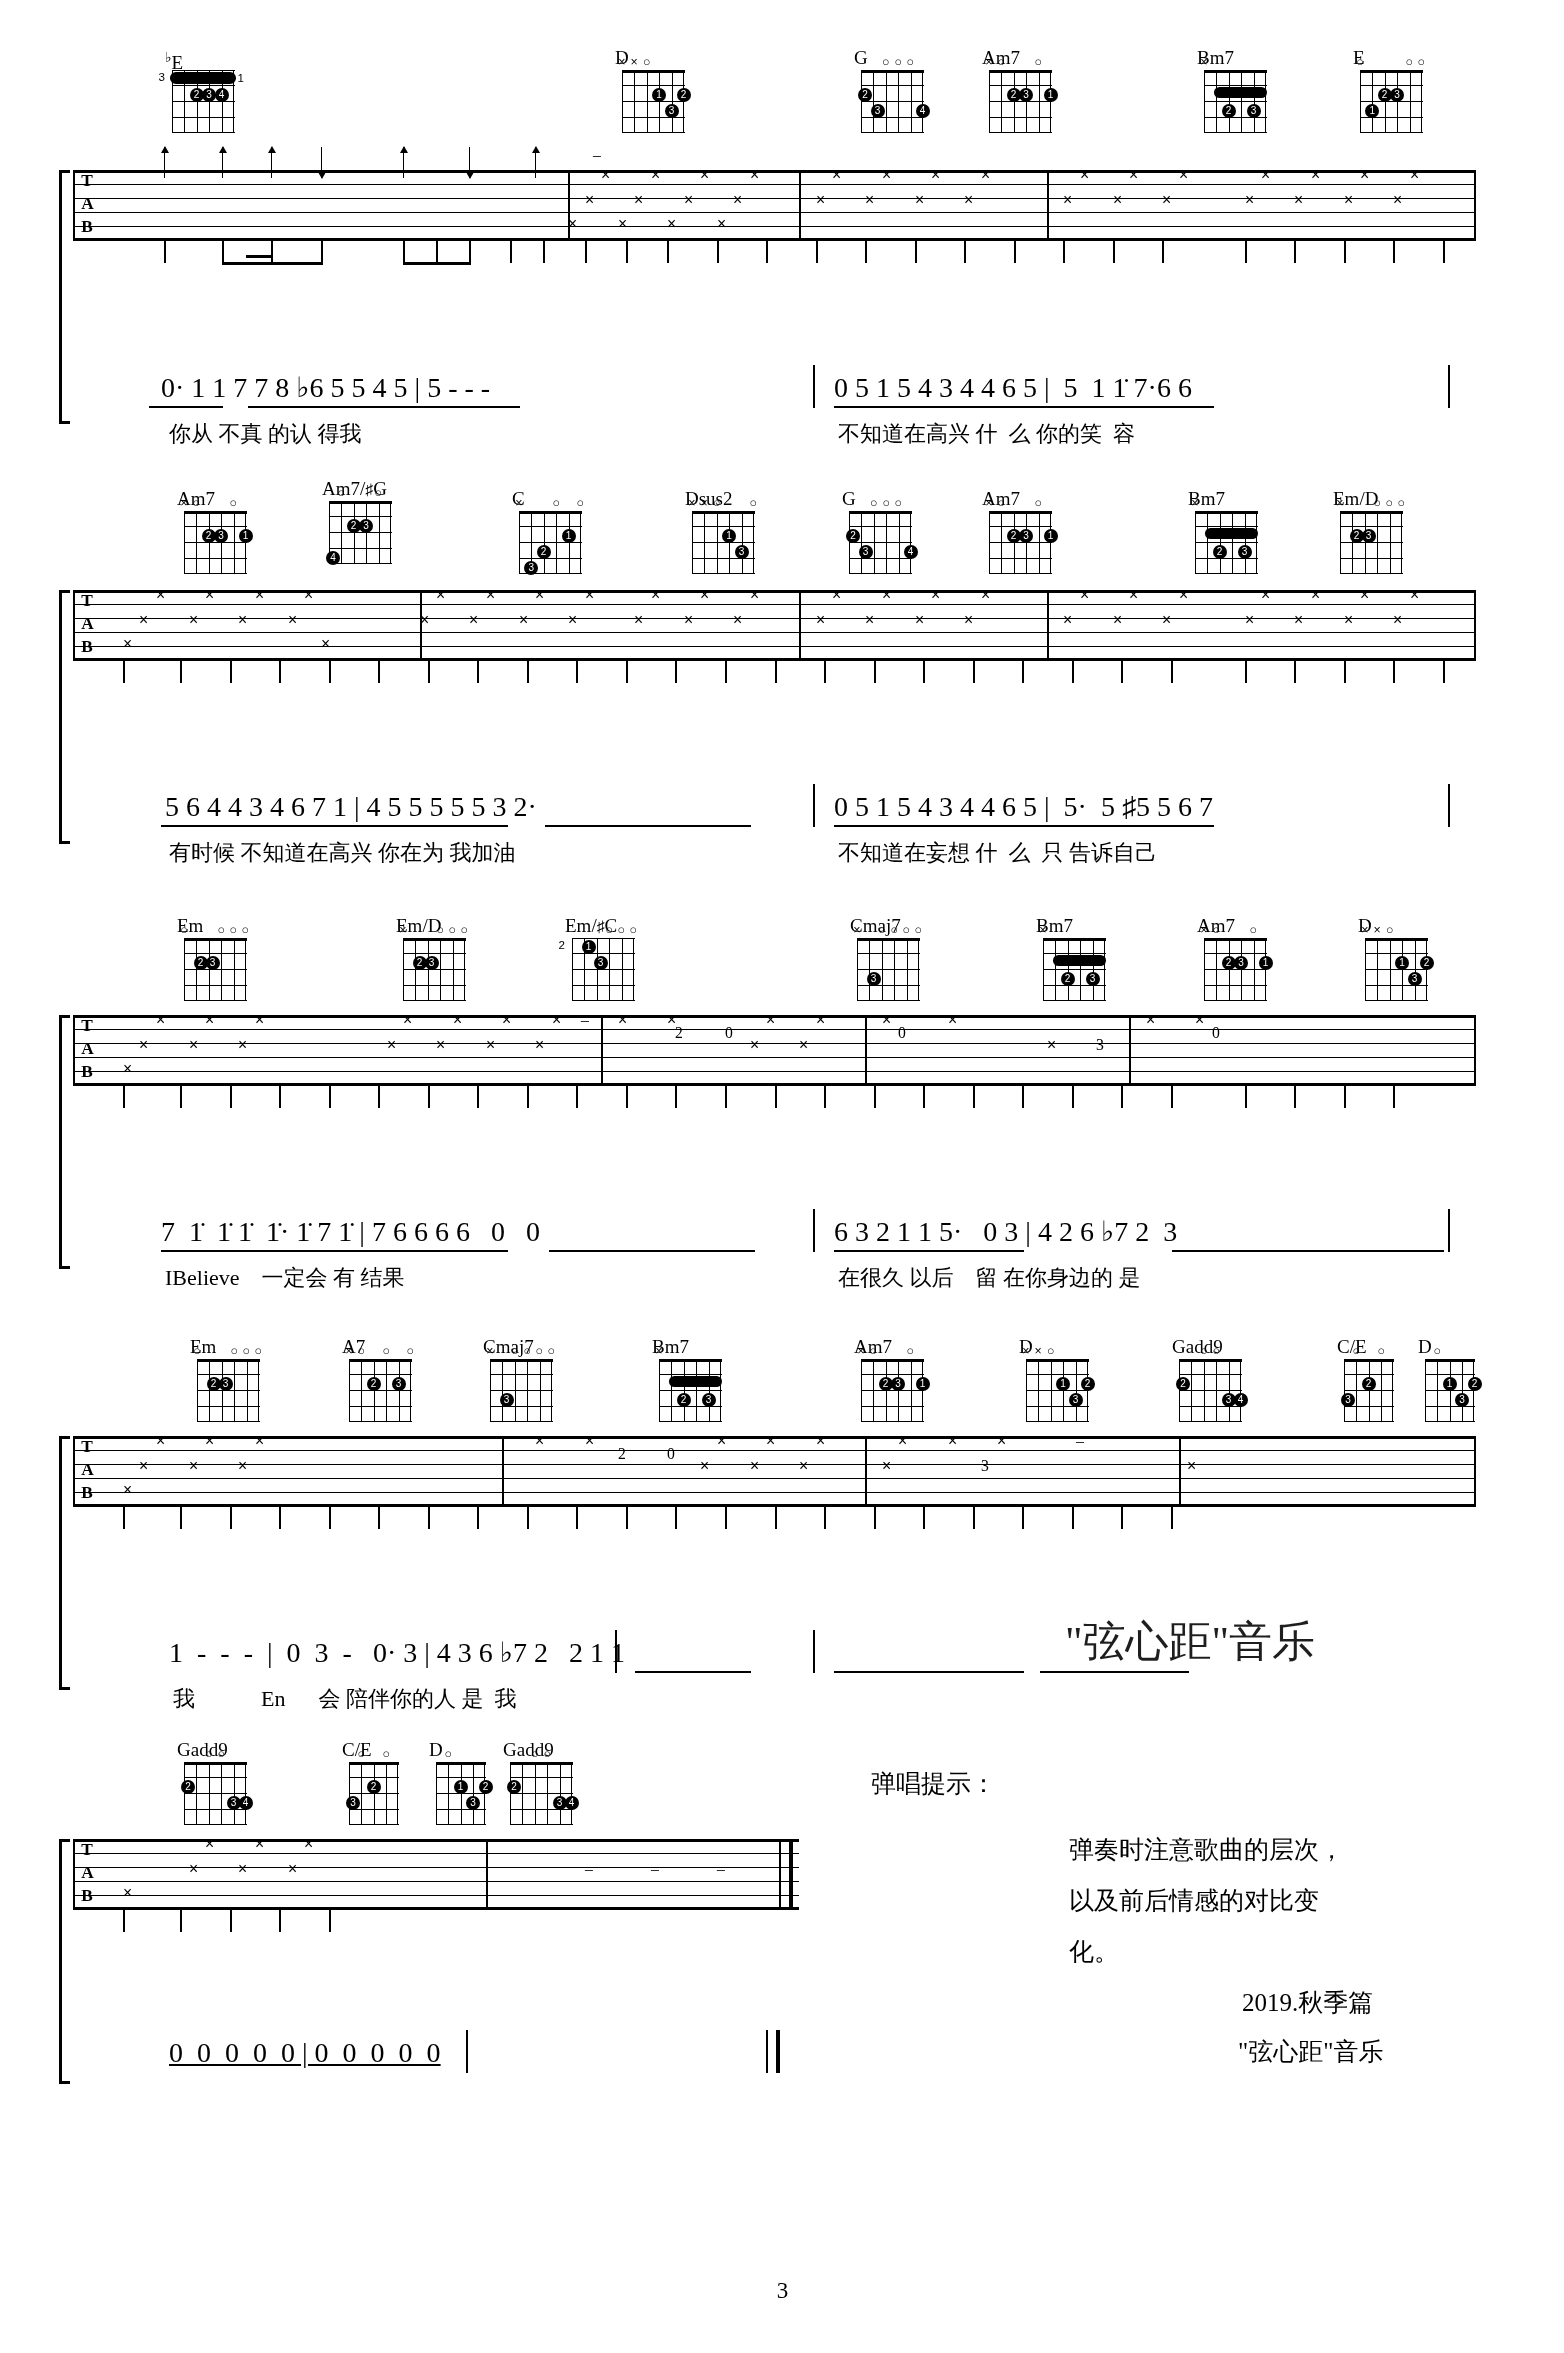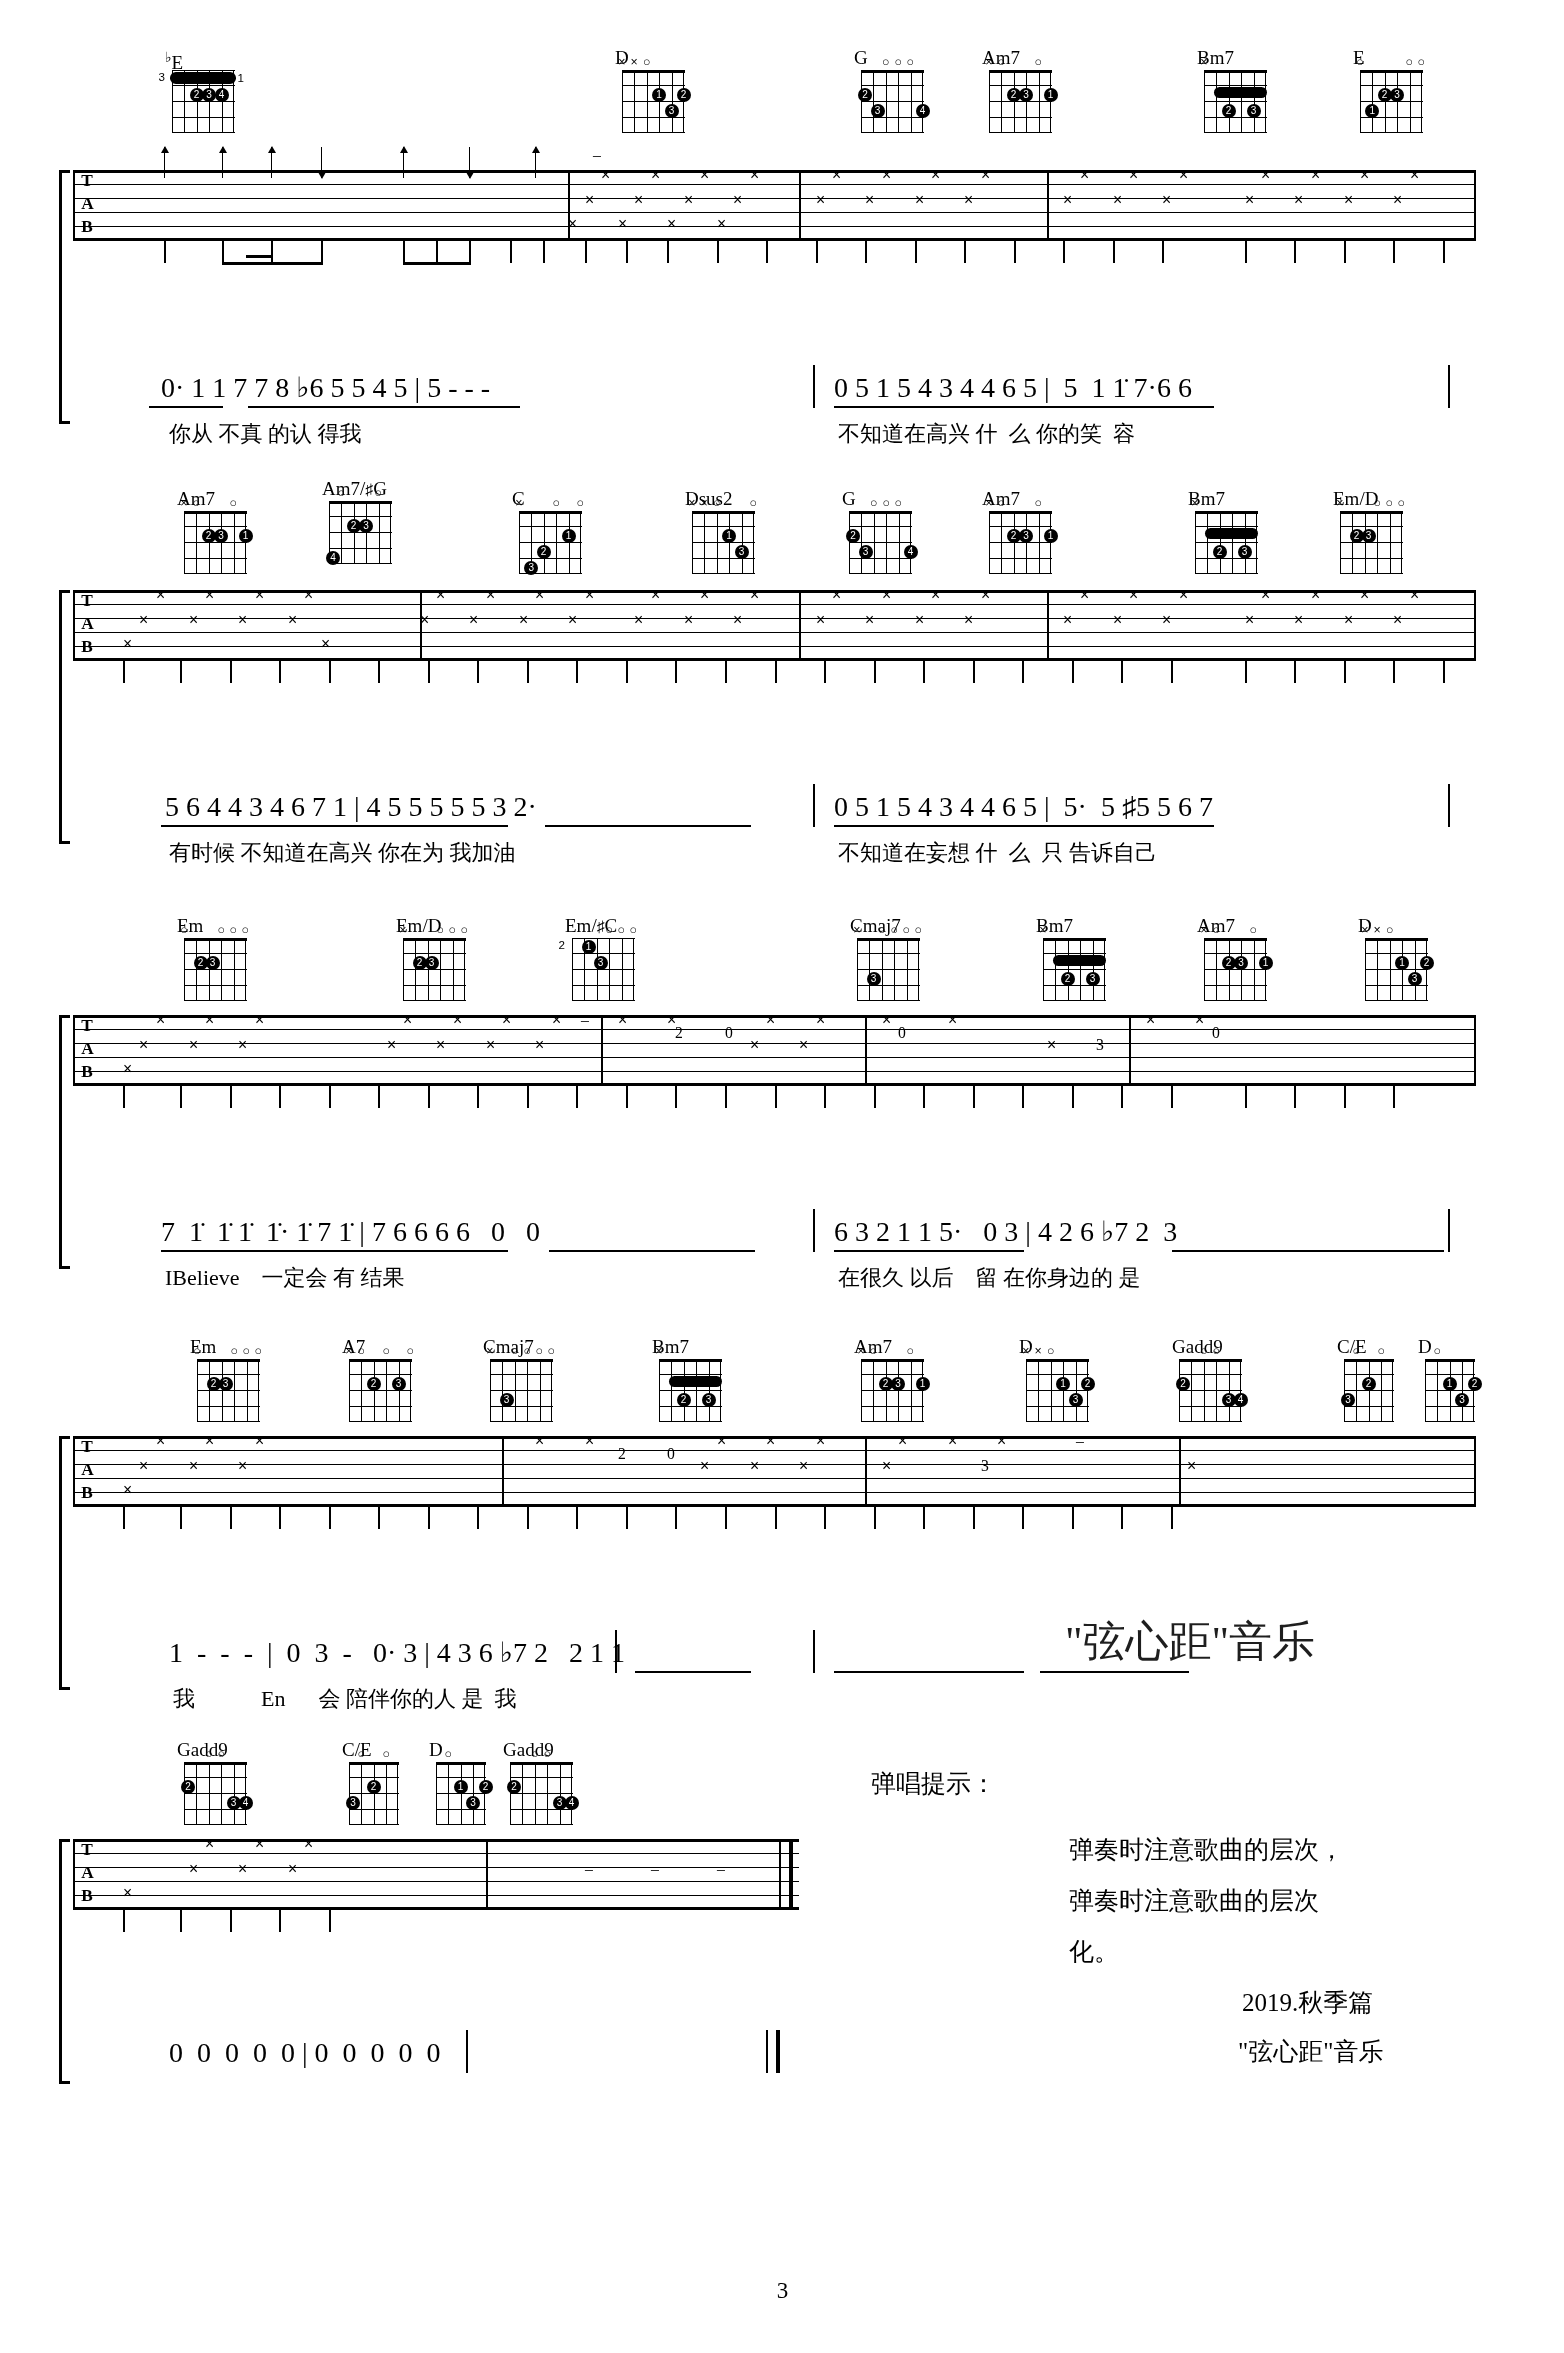--- a/index.html
+++ b/index.html
@@ -1190,35 +1190,35 @@
         <div class="num" style="left:644px;top:21.5px;">–</div>
     </div>
     <div class="abs" style="left:73px;top:1909px;">
       <div class="stem" style="left:50px;top:0;height:23px;"></div>
         <div class="stem" style="left:107px;top:0;height:23px;"></div>
       <div class="stem" style="left:157px;top:0;height:23px;"></div>
         <div class="stem" style="left:206px;top:0;height:23px;"></div>
       <div class="stem" style="left:256px;top:0;height:23px;"></div>
     </div>
 
-    <div class="jp" style="left:169px;top:2038px;">0  0  0  0  0 | 0  0  0  0  0</div>
+    <div class="jp" style="left:169px;top:2038px;text-decoration:underline;">0  0  0  0  0 | 0  0  0  0  0</div>
     <div class="bar" style="left:466px;top:2030px;height:43px;"></div>
     <div class="bar" style="left:766px;top:2030px;height:43px;"></div>
     <div class="thickbar" style="left:776px;top:2030px;height:43px;"></div>
   </div>
 
   <div class="abs" style="left:59px;top:170px;width:8.3px;height:248px;border-left:3.3px solid #000;border-top:3.3px solid #000;border-bottom:3.3px solid #000;"></div>
   <div class="abs" style="left:59px;top:590px;width:8.3px;height:248px;border-left:3.3px solid #000;border-top:3.3px solid #000;border-bottom:3.3px solid #000;"></div>
   <div class="abs" style="left:59px;top:1015px;width:8.3px;height:248px;border-left:3.3px solid #000;border-top:3.3px solid #000;border-bottom:3.3px solid #000;"></div>
   <div class="abs" style="left:59px;top:1436px;width:8.3px;height:248px;border-left:3.3px solid #000;border-top:3.3px solid #000;border-bottom:3.3px solid #000;"></div>
   <div class="abs" style="left:59px;top:1839px;width:8.3px;height:239px;border-left:3.3px solid #000;border-top:3.3px solid #000;border-bottom:3.3px solid #000;"></div>
 
   <div class="tip" style="left:871px;top:1762px;">弹唱提示：</div>
   <div class="tip" style="left:1069px;top:1828px;">弹奏时注意歌曲的层次，</div>
-  <div class="tip" style="left:1069px;top:1879px;">弹奏时注意歌曲的层次</div>
+  <div class="tip" style="left:1069px;top:1879px;">以及前后情感的对比变</div>
   <div class="tip" style="left:1069px;top:1930px;">化。</div>
   <div class="tip" style="left:1242px;top:1981px;">2019.秋季篇</div>
   <div class="tip" style="left:1238px;top:2030px;">"弦心距"音乐</div>
 
   <div class="pageno" style="top:2278px;">3</div>
 
 </div>
 
 
 </body></html>

